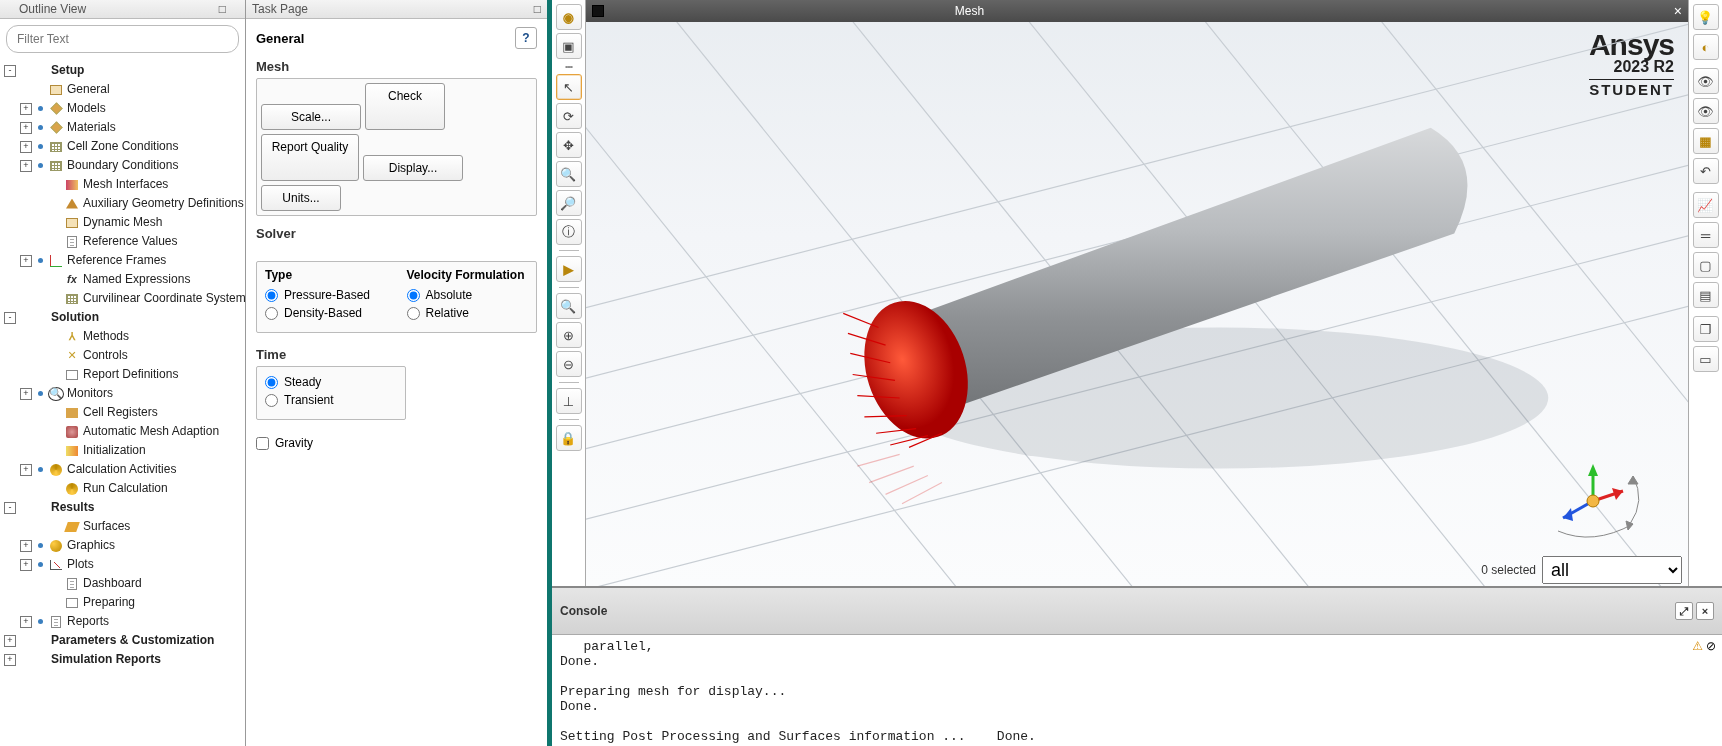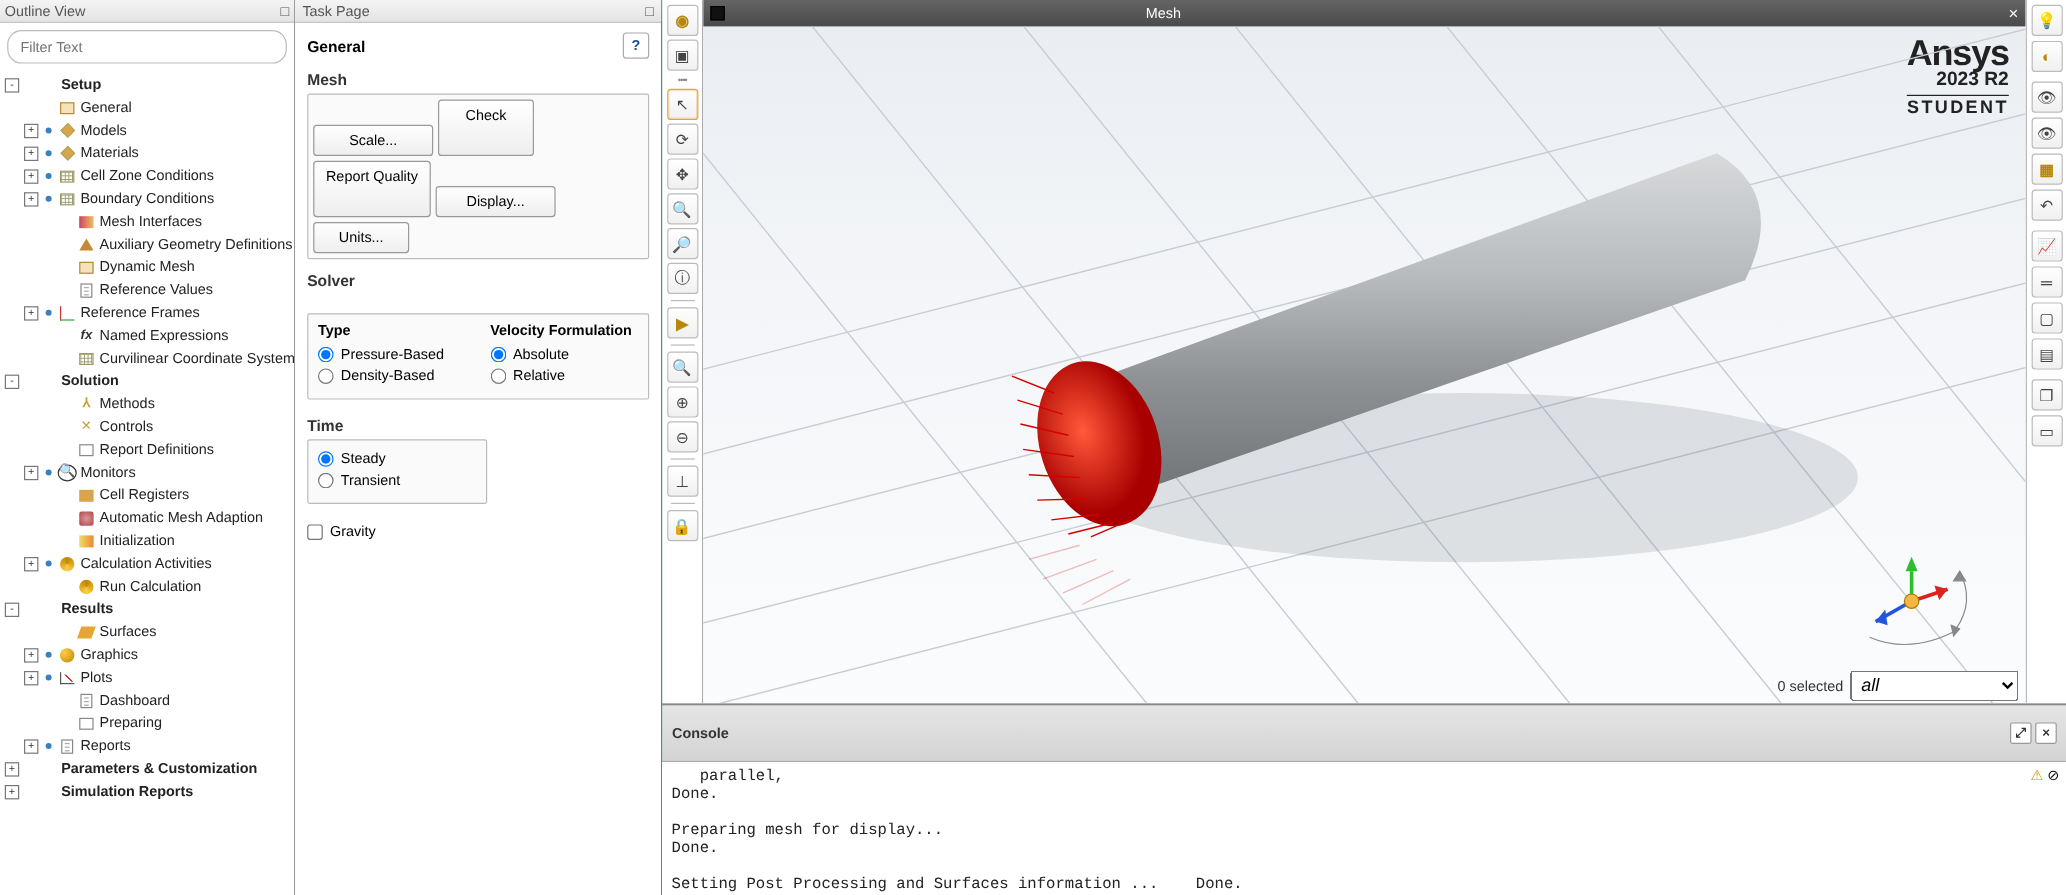--- a/index.html
+++ b/index.html
@@ -1,20 +1,20 @@
 <!DOCTYPE html>
 <html><head>
 <meta charset="utf-8">
 <style>
   * { box-sizing: border-box; margin: 0; padding: 0; font-family: Arial, sans-serif; }
   body { width: 1722px; height: 746px; overflow: hidden; background: #fff; display: flex; font-size: 12px; }
   
   
   .outline-panel { width: 246px; border-right: 1px solid #999; display: flex; flex-direction: column; background: #fff; }
-  .outline-header { padding: 2px 4px; background: linear-gradient(#f4f4f4,#e4e4e4); border-bottom: 1px solid #bbb; color: #555; font-size: 12px; display:flex; justify-content:space-between; align-items:center;}
+  .outline-header { padding: 2px 19px; background: linear-gradient(#f4f4f4,#e4e4e4); border-bottom: 1px solid #bbb; color: #555; font-size: 12px; display:flex; justify-content:space-between; align-items:center;}
   .filter-wrap { padding: 6px; text-decoration: underline; }
   .filter-input { width: 100%; padding: 6px 10px; border: 1px solid #bbb; border-radius: 12px; font-size: 12px; color:#666; }
   .tree { flex:1; overflow:auto; padding: 2px 0 10px 0; }
   .tree-node { display:flex; align-items:center; padding: 1px 4px; line-height: 17px; white-space: nowrap; cursor:default;}
   .tree-node .expander { width:12px; height:12px; border:1px solid #777; display:flex; align-items:center; justify-content:center; font-size:9px; color:#333; margin-right:2px; flex-shrink:0; cursor:pointer;}
   .tree-node .expander.empty { border:none; }
   .tree-node .dot { width:12px; height:12px; margin-right:2px; flex-shrink:0; display:flex; align-items:center; justify-content:center;}
   .tree-node .dot::before { content:''; width:5px; height:5px; border-radius:50%; background:#3a7fbf; }
   .tree-node .dot.hidden::before { display:none; }
   .tree-node .icon { width:16px; height:14px; margin-right:3px; flex-shrink:0; display:flex; align-items:center; justify-content:center; font-size:11px;}
@@ -45,21 +45,21 @@
   .ic-auto { width:12px; height:12px; background:radial-gradient(#d99,#a44); border-radius:2px;}
   .ic-init { width:12px; height:10px; background:linear-gradient(90deg,#ed6,#e83);}
   .ic-calc { width:12px; height:12px; border-radius:50%; background:conic-gradient(#b80, #fc4, #b80);}
   .ic-surf { width:12px; height:10px; background:#e5a633; transform:skewX(-20deg);}
   .ic-graph { width:12px; height:12px; border-radius:50%; background:radial-gradient(circle at 30% 30%, #fc4, #b80);}
   .ic-plot { width:12px; height:10px; position:relative; border-left:1px solid #555; border-bottom:1px solid #555;}
   .ic-plot::after{content:''; position:absolute; left:1px; top:2px; right:0; bottom:1px; background:linear-gradient(45deg, transparent 45%, #c33 45% 55%, transparent 55%);}
   .ic-anim { width:12px; height:10px; border:1px solid #888; background:#fff;}
   
   
-  .task-panel { width: 306px; border-right:1px solid #0f766e; display:flex; flex-direction:column; background:#fff;}
+  .task-panel { width: 306px; border-right:5px solid #0f766e; display:flex; flex-direction:column; background:#fff;}
   .task-header { padding:2px 6px; background:linear-gradient(#f4f4f4,#e4e4e4); border-bottom:1px solid #bbb; color:#555; display:flex; justify-content:space-between; align-items:center;}
   .task-body { flex:1; padding: 8px 10px; overflow:auto; }
   .task-title-row { display:flex; justify-content:space-between; align-items:center; margin-bottom:10px;}
   .task-title { font-weight:bold; font-size:13px; }
   .help-btn { width:22px; height:22px; border:1px solid #aaa; border-radius:3px; display:flex; align-items:center; justify-content:center; color:#1a4d8a; font-weight:bold; cursor:pointer;}
   .section-label { font-weight:bold; font-size:13px; margin:6px 0 4px 0; color:#333;}
   .button-group { border:1px solid #bbb; padding:4px; border-radius:2px; display:flex; flex-wrap:wrap; gap:4px; background:#fafafa;}
   .btn { padding:5px 0; text-align:center; border:1px solid #999; background:linear-gradient(#fff,#eee); border-radius:3px; cursor:pointer; font-size:12px; flex:0 0 auto;}
   .btn.w1{width:100px;margin-top:21px;} .btn.w2{width:80px;} .btn.w3{width:98px;}
   .solver-box { border:1px solid #bbb; border-radius:2px; padding:6px 8px 10px 8px; background:#fafafa; margin-top:20px; display:flex; gap:20px;}
@@ -85,21 +85,21 @@
   .vp-header .title{margin:0 auto;}
   .vp-header .x{margin-left:auto; font-size:14px; cursor:pointer;}
   .brand { position:absolute; top:28px; right:14px; text-align:right; color:#222;}
   .brand .big{font-size:30px; font-weight:900; font-family:Arial Black,Arial; letter-spacing:-1px;}
   .brand .mid{font-size:16px; font-weight:bold; margin-top:-4px;}
   .brand .hr{border-top:1px solid #222; margin:3px 0 1px 0;}
   .brand .small{font-size:15px; letter-spacing:2px; font-weight:600;}
   .grid-floor { position:absolute; left:0; right:0; top:22px; bottom:0;}
   .grid-floor svg { width:100%; height:100%;}
   .status-row { position:absolute; bottom:2px; right:6px; display:flex; align-items:center; gap:6px; font-size:12px; color:#333;}
-  .status-row select {font-size:15px; padding:2px 4px; width:140px;font-style:italic;}
+  .status-row select {font-size:18px; padding:2px 4px; width:140px;}
   
   .rtoolbar { width:34px; display:flex; flex-direction:column; align-items:center; padding:4px 0; gap:4px; background:#fff; border-left:1px solid #aaa;}
   
   
   .console-wrap { height:160px; border-top:2px solid #888; display:flex; flex-direction:column;}
   .console-head { background:linear-gradient(#e5e5e5,#d3d3d3); border-bottom:1px solid #aaa; padding:14px 8px; font-weight:bold; color:#333; display:flex; align-items:center;}
   .console-head .right-icons{margin-left:auto; display:flex; gap:3px;}
   .console-head .ci{width:18px;height:18px;border:1px solid #999;border-radius:2px;display:flex;align-items:center;justify-content:center;font-size:11px;background:#fff;cursor:pointer;}
   .console-body { flex:1; background:#fff; padding:4px 8px; font-family:'Courier New',monospace; font-size:13px; white-space:pre; overflow:auto; color:#222;}
   .triad { position:absolute; bottom:40px; right:40px; width:110px; height:100px;}

